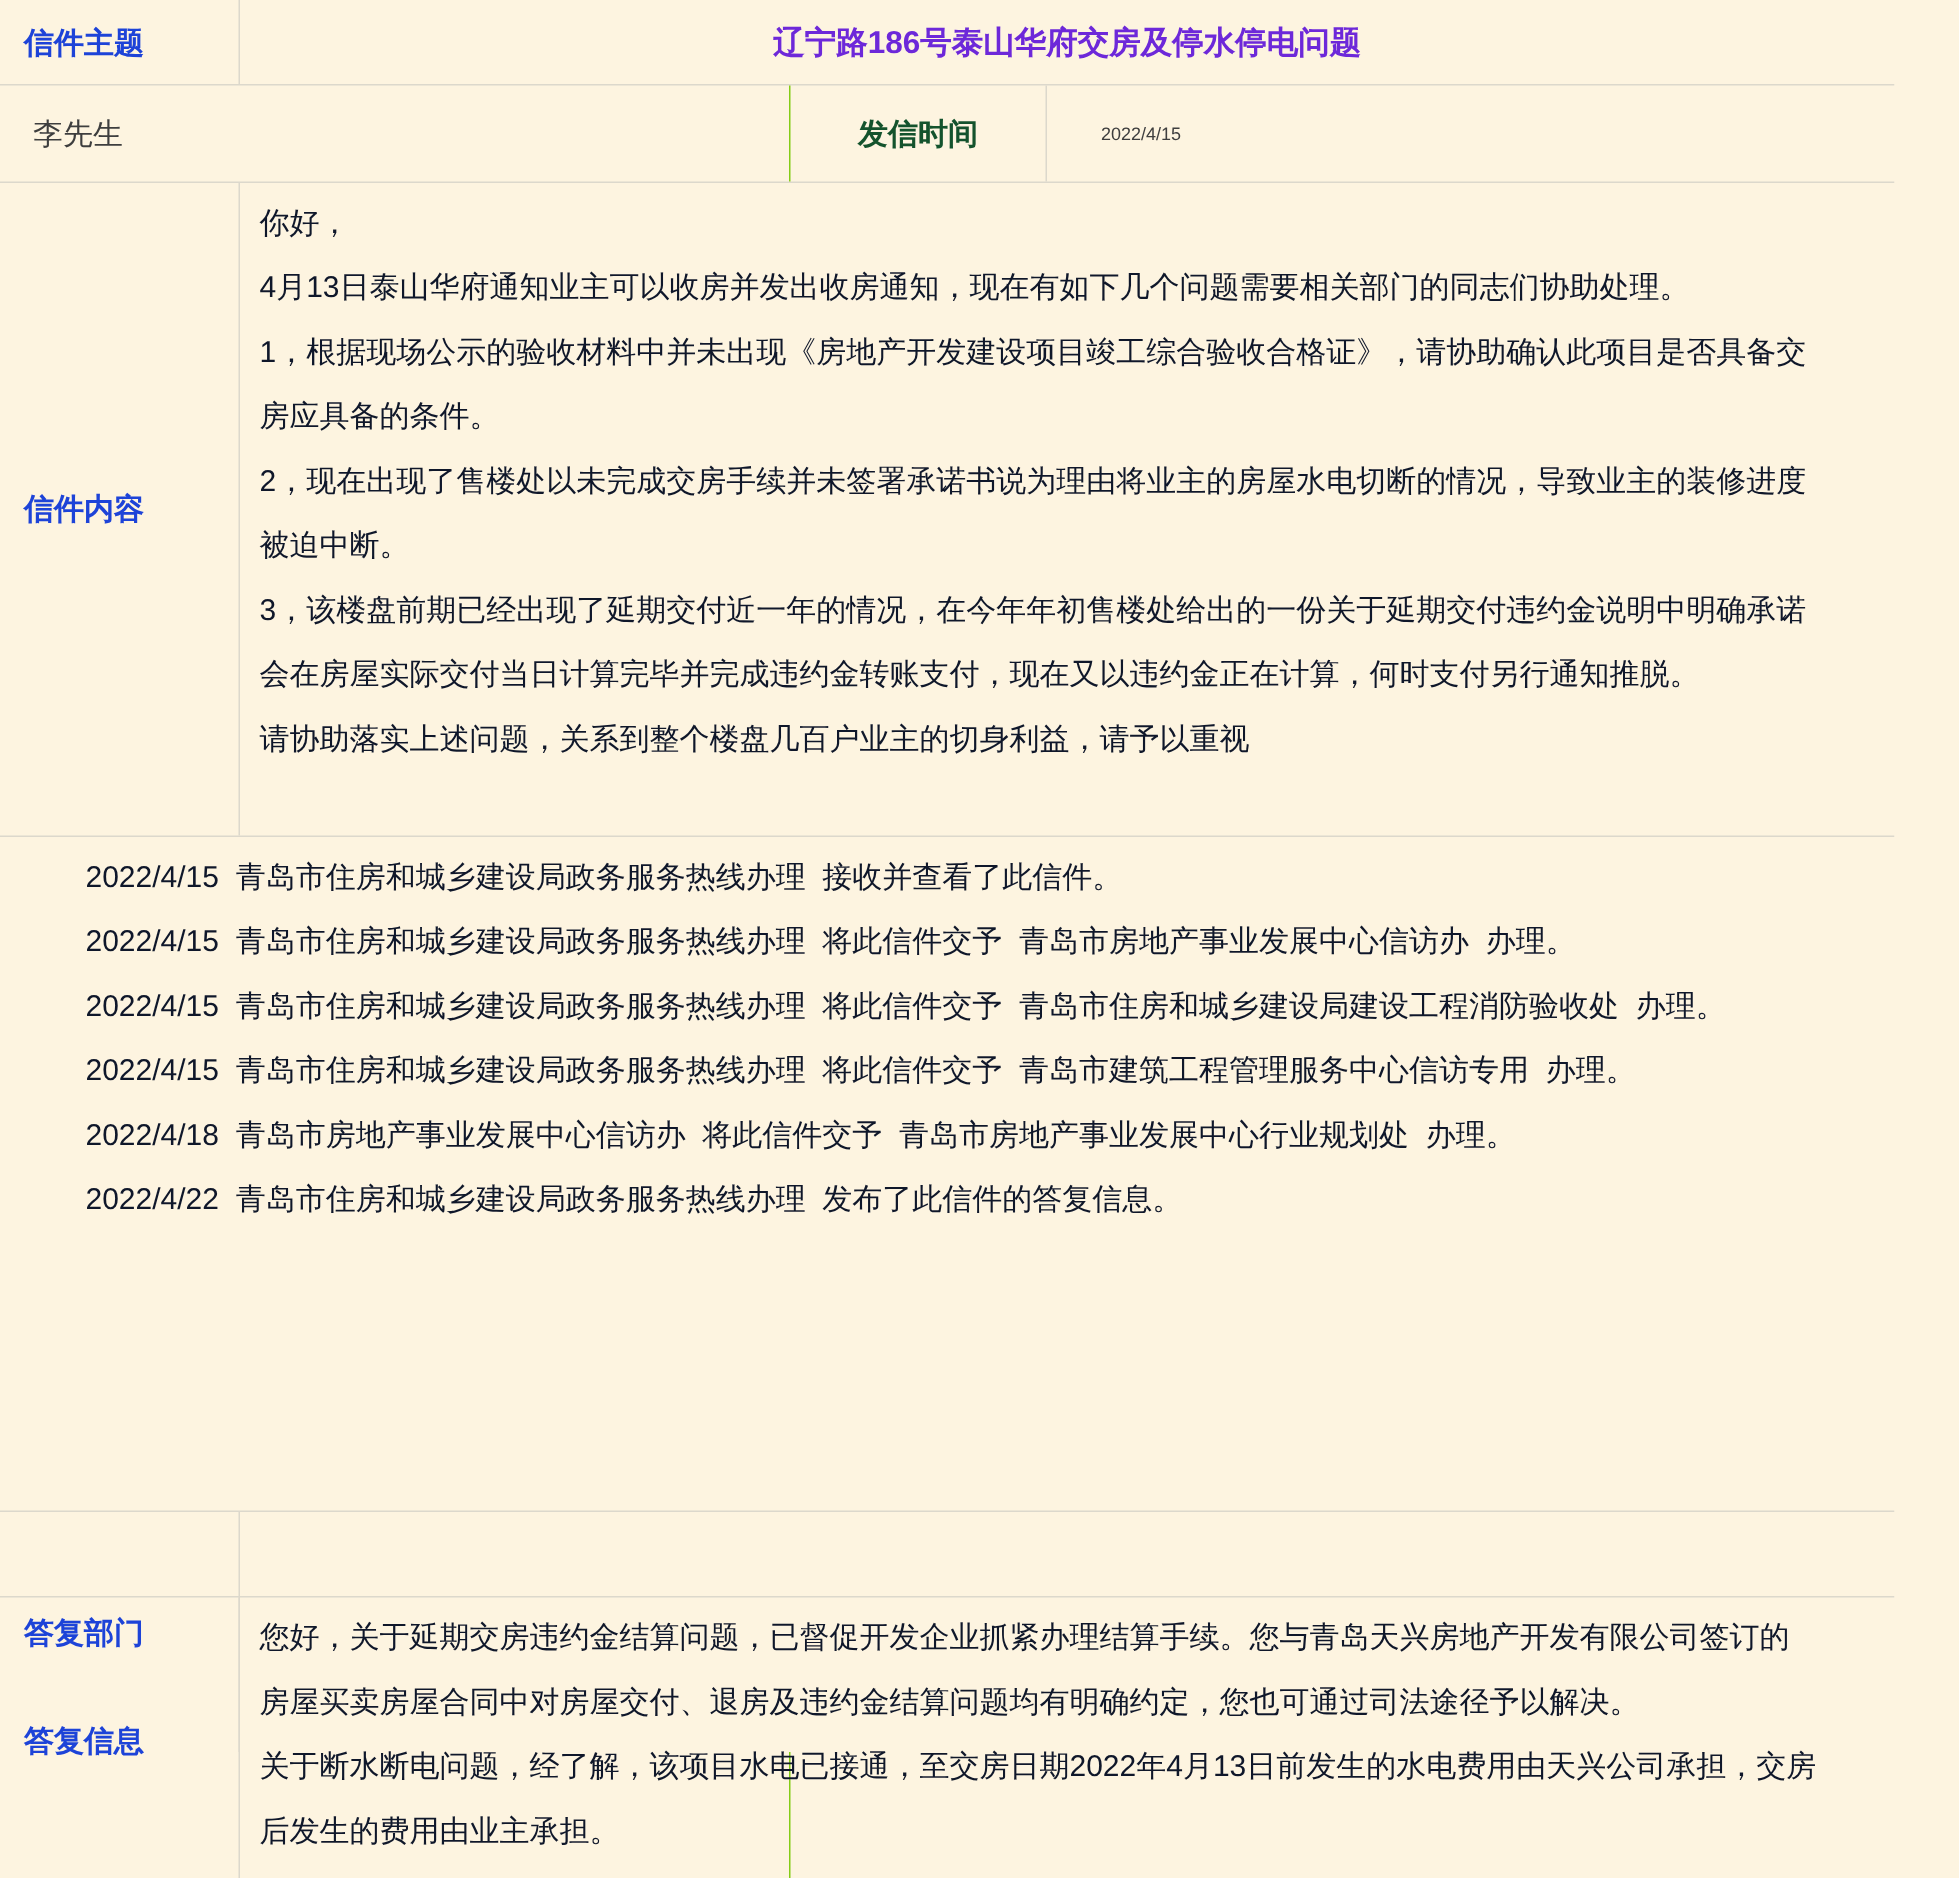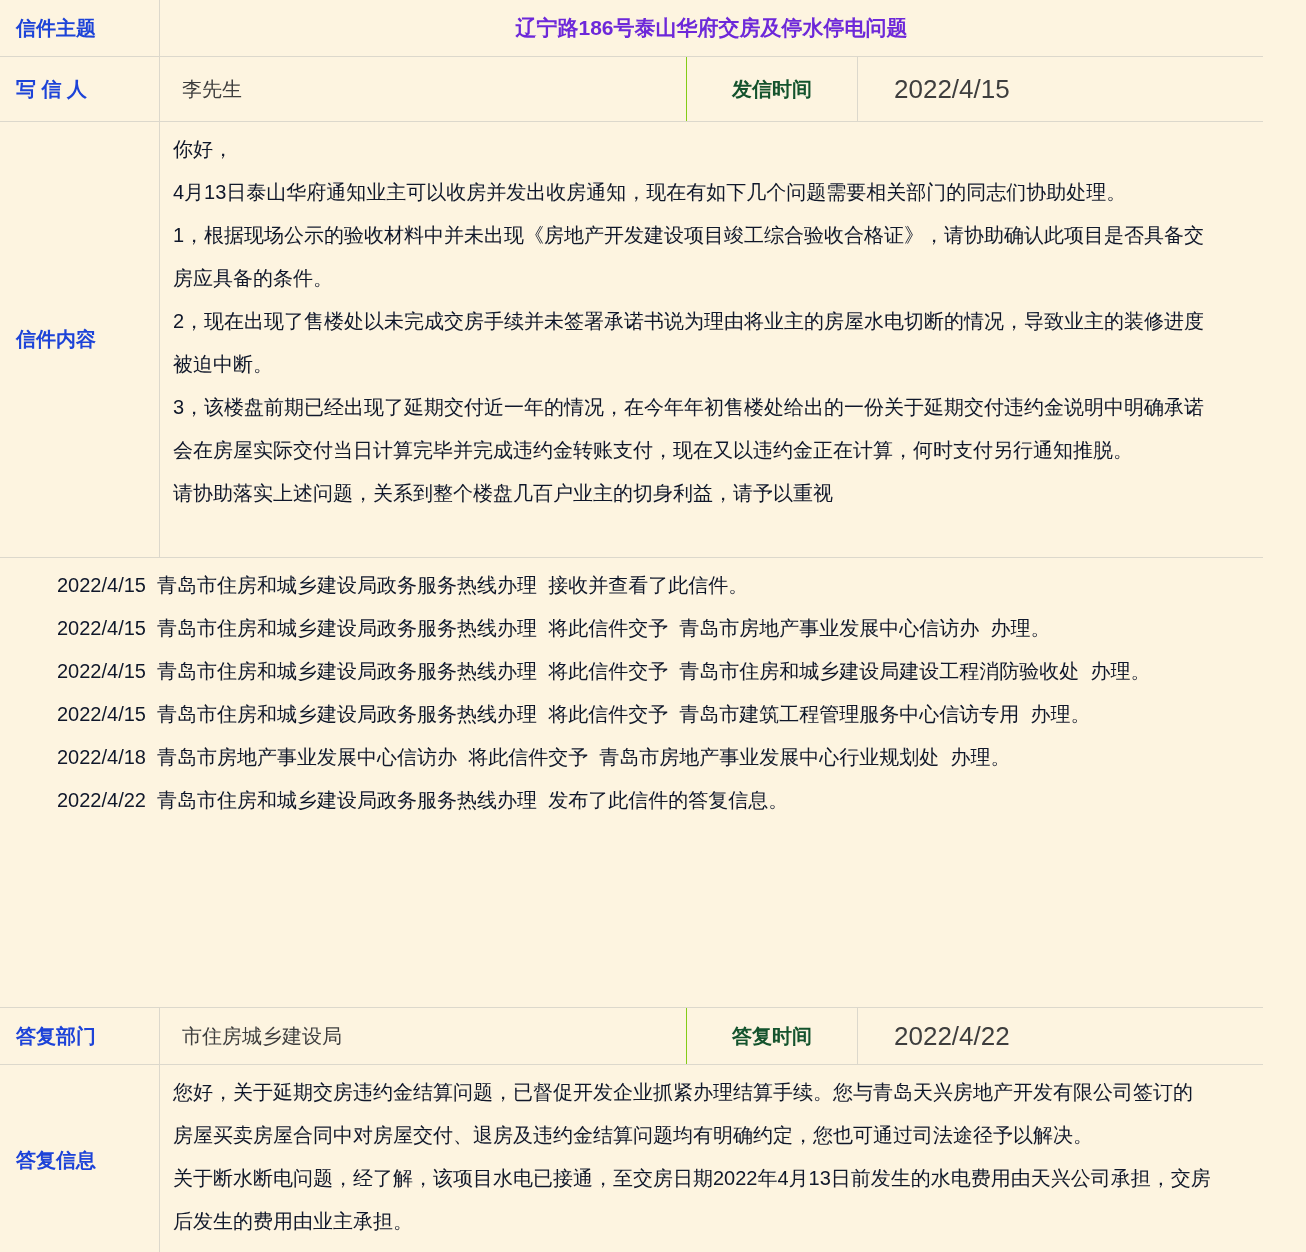--- a/index.html
+++ b/index.html
@@ -20,21 +20,21 @@
   .row {
     display: flex;
     align-items: stretch;
     border-bottom: 1px solid #dcd8cc;
     flex-shrink: 0;
   }
   .row-subject   { height: 57px;  }
   .row-sender    { height: 65px;  }
   .row-content   { height: 436px; }
   .row-process   { height: 450px; }
-  .row-replydept { height: 57px;  }
+  .row-replydept { height: 57px; flex-direction: column;  }
   .row-reply     { height: 190px; border-bottom: none; flex: 1 0 auto; }
 
   .cell { display: flex; align-items: center; }
 
   .label-cell {
     width: 160px;
     flex: 0 0 160px;
     border-right: 1px solid #dcd8cc;
     justify-content: flex-start;
     padding-left: 16px;
@@ -63,21 +63,21 @@
     flex: 0 0 171px;
     border-right: 1px solid #dcd8cc;
     justify-content: center;
     color: #14532d;
     font-weight: bold;
     font-size: 20px;
   }
   .subvalue-cell {
     flex: 1;
     padding-left: 36px;
-    font-size: 26px;
+    font-size: 12px;
   }
   .text-cell {
     flex: 1;
     display: block;
     padding: 6px 52px 0 13px;
     font-size: 20px;
     line-height: 43px;
     color: #0f172a;
   }
   .text-cell p { white-space: pre-wrap; }
@@ -87,21 +87,20 @@
 <body>
 
 <div class="page">
 
   <div class="row row-subject">
     <div class="cell label-cell">信件主题</div>
     <div class="cell title-cell">辽宁路186号泰山华府交房及停水停电问题</div>
   </div>
 
   <div class="row row-sender">
-    <div class="cell label-cell">写 信 人</div>
     <div class="cell sender-value">李先生</div>
     <div class="cell sublabel-cell">发信时间</div>
     <div class="cell subvalue-cell">2022/4/15</div>
   </div>
 
   <div class="row row-content">
     <div class="cell label-cell">信件内容</div>
     <div class="text-cell">
       <p>你好，</p>
       <p>4月13日泰山华府通知业主可以收房并发出收房通知，现在有如下几个问题需要相关部门的同志们协助处理。</p>

